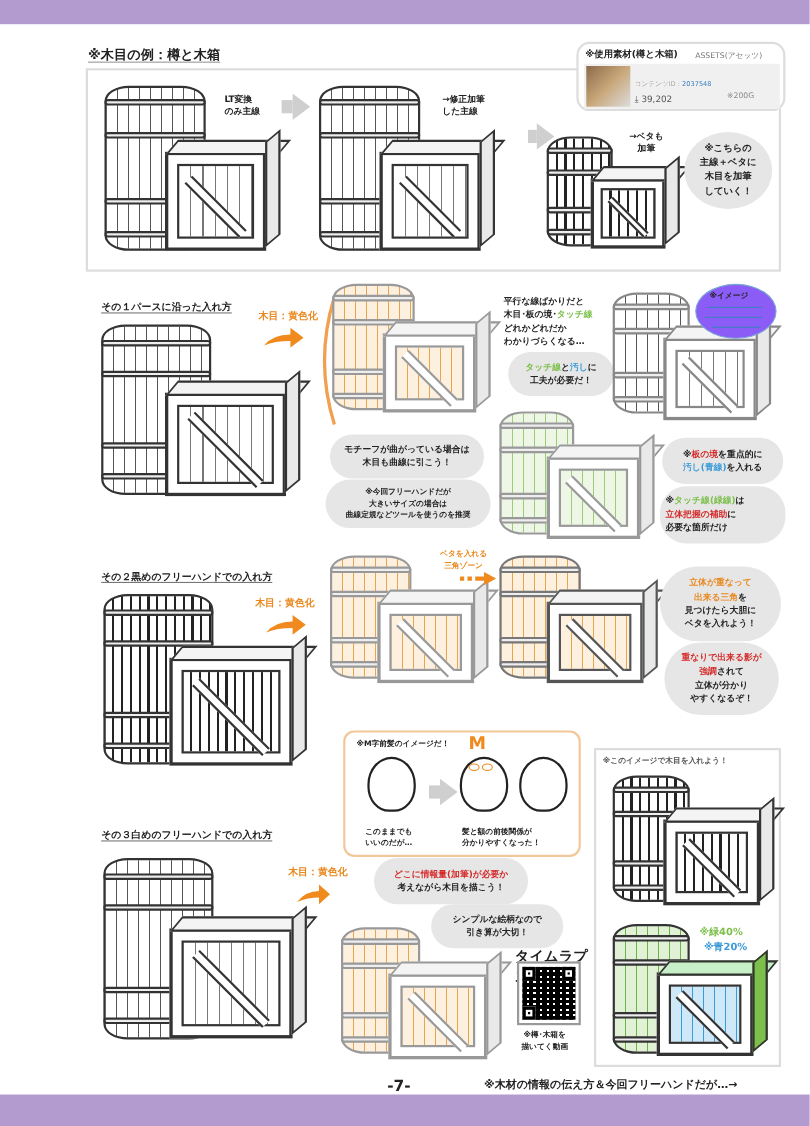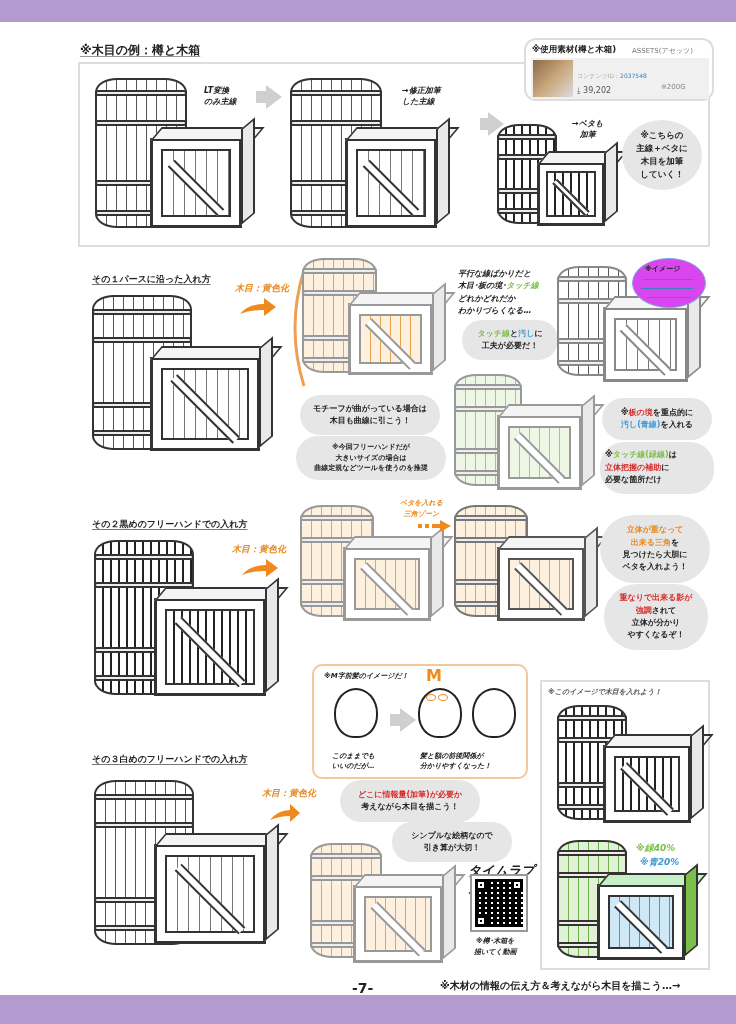--- a/index.html
+++ b/index.html
@@ -5,21 +5,21 @@
   * { box-sizing: border-box; margin: 0; padding: 0; }
   body { width: 736px; height: 1024px; background: #fff; position: relative; overflow: hidden;
          font-family: "DejaVu Sans", "Liberation Sans", sans-serif; color: #222; }
   .abs { position: absolute; }
   .band-top { left: 0; top: 0; width: 736px; height: 22px; background: #b39bd0; }
   .band-bottom { left: 0; top: 995px; width: 736px; height: 29px; background: #b39bd0; }
   .h-title { font-weight: bold; font-size: 12px; text-decoration: underline; text-decoration-color: #999; text-underline-offset: 2px; }
   .sec-title { font-weight: bold; font-size: 9px; text-decoration: underline; text-decoration-color: #777; text-underline-offset: 2px; }
   .frame { border: 2px solid #ddd; }
   .bubble { background: #e6e6e6; border-radius: 50%; display: flex; flex-direction: column; align-items: center; justify-content: center; text-align: center; font-weight: bold; font-size: 8px; line-height: 1.55; color: #222; }
-  .note { font-weight: bold; font-size: 8px; line-height: 1.4; color: #222; font-style: italic; }
+  .note { font-weight: bold; font-size: 8px; line-height: 1.4; color: #222; }
   .orange { color: #e8891f; }
   .red { color: #d62a2a; }
   .green { color: #7cbf4a; }
   .blue { color: #3b9ad8; }
   .grey-arrow { width: 0; height: 0; border-top: 12px solid transparent; border-bottom: 12px solid transparent; border-left: 16px solid #cfcfcf; }
   .grey-arrow-stem { background: #cfcfcf; }
   
   .barrel { border: 2px solid #333; border-radius: 22px / 14px; background:
       repeating-linear-gradient(90deg, #fff 0 9px, #555 9px 10px); }
   .barrel .hoop { position: absolute; left: -2px; right: -2px; height: 6px; border: 2px solid #333; background: #eee; border-radius: 4px; }
@@ -190,21 +190,21 @@
       <div class="hoop" style="bottom:30px; border-color:#888;"></div>
       <div class="hoop" style="bottom:8px; border-color:#888;"></div>
   </div>
   <div class="abs crate" style="left:48px; top:45px; width:85px; height:75px; border-color:#888;">
     <div class="lid" style="border-color:#888;"></div>
       <div class="side" style="border-color:#888;"></div>
       <div class="slats" style="border-color:#888;"></div>
       <div class="diag" style="border-color:#888;"></div>
   </div>
 </div>
-<div class="abs" style="left:632px; top:258px; width:74px; height:50px; border:1.5px solid #7aa6d6; border-radius:50%; background:#d946ef;">
+<div class="abs" style="left:632px; top:258px; width:74px; height:50px; border:1.5px solid #7aa6d6; border-radius:50%; background:#8b5cf6;">
   <div class="abs" style="left:12px; top:5px; font-size:7px; font-weight:bold;">※イメージ</div>
   <div class="abs" style="left:10px; top:20px; width:50px; height:1px; background:#3b7fc0;"></div>
   <div class="abs" style="left:8px; top:29px; width:52px; height:1px; background:#3b7fc0;"></div>
   <div class="abs" style="left:14px; top:38px; width:44px; height:1px; background:#3b7fc0;"></div>
 </div>
 
 <div class="abs bubble" style="left:300px; top:395px; width:140px; height:40px; border-radius:20px;">
   <span>モチーフが曲がっている場合は</span>
     <span>木目も曲線に引こう！</span>
 </div>
@@ -417,13 +417,13 @@
       <div class="qr-corner" style="left:0; bottom:0;"></div>
     </div>
   </div>
   <div class="abs note" style="left:10px; top:74px; font-size:7px; text-align:center; line-height:1.6;">
     <div>※樽･木箱を</div>
       <div>描いてく動画</div>
   </div>
 </div>
 
 <div class="abs" style="left:352px; top:980px; font-size:14px; font-weight:bold;">-7-</div>
-<div class="abs" style="left:440px; top:979px; font-size:10px; font-weight:bold;">※木材の情報の伝え方＆考えながら木目を描こう…→</div>
+<div class="abs" style="left:440px; top:979px; font-size:10px; font-weight:bold;">※木材の情報の伝え方＆今回フリーハンドだが…→</div>
 
 </body></html>

